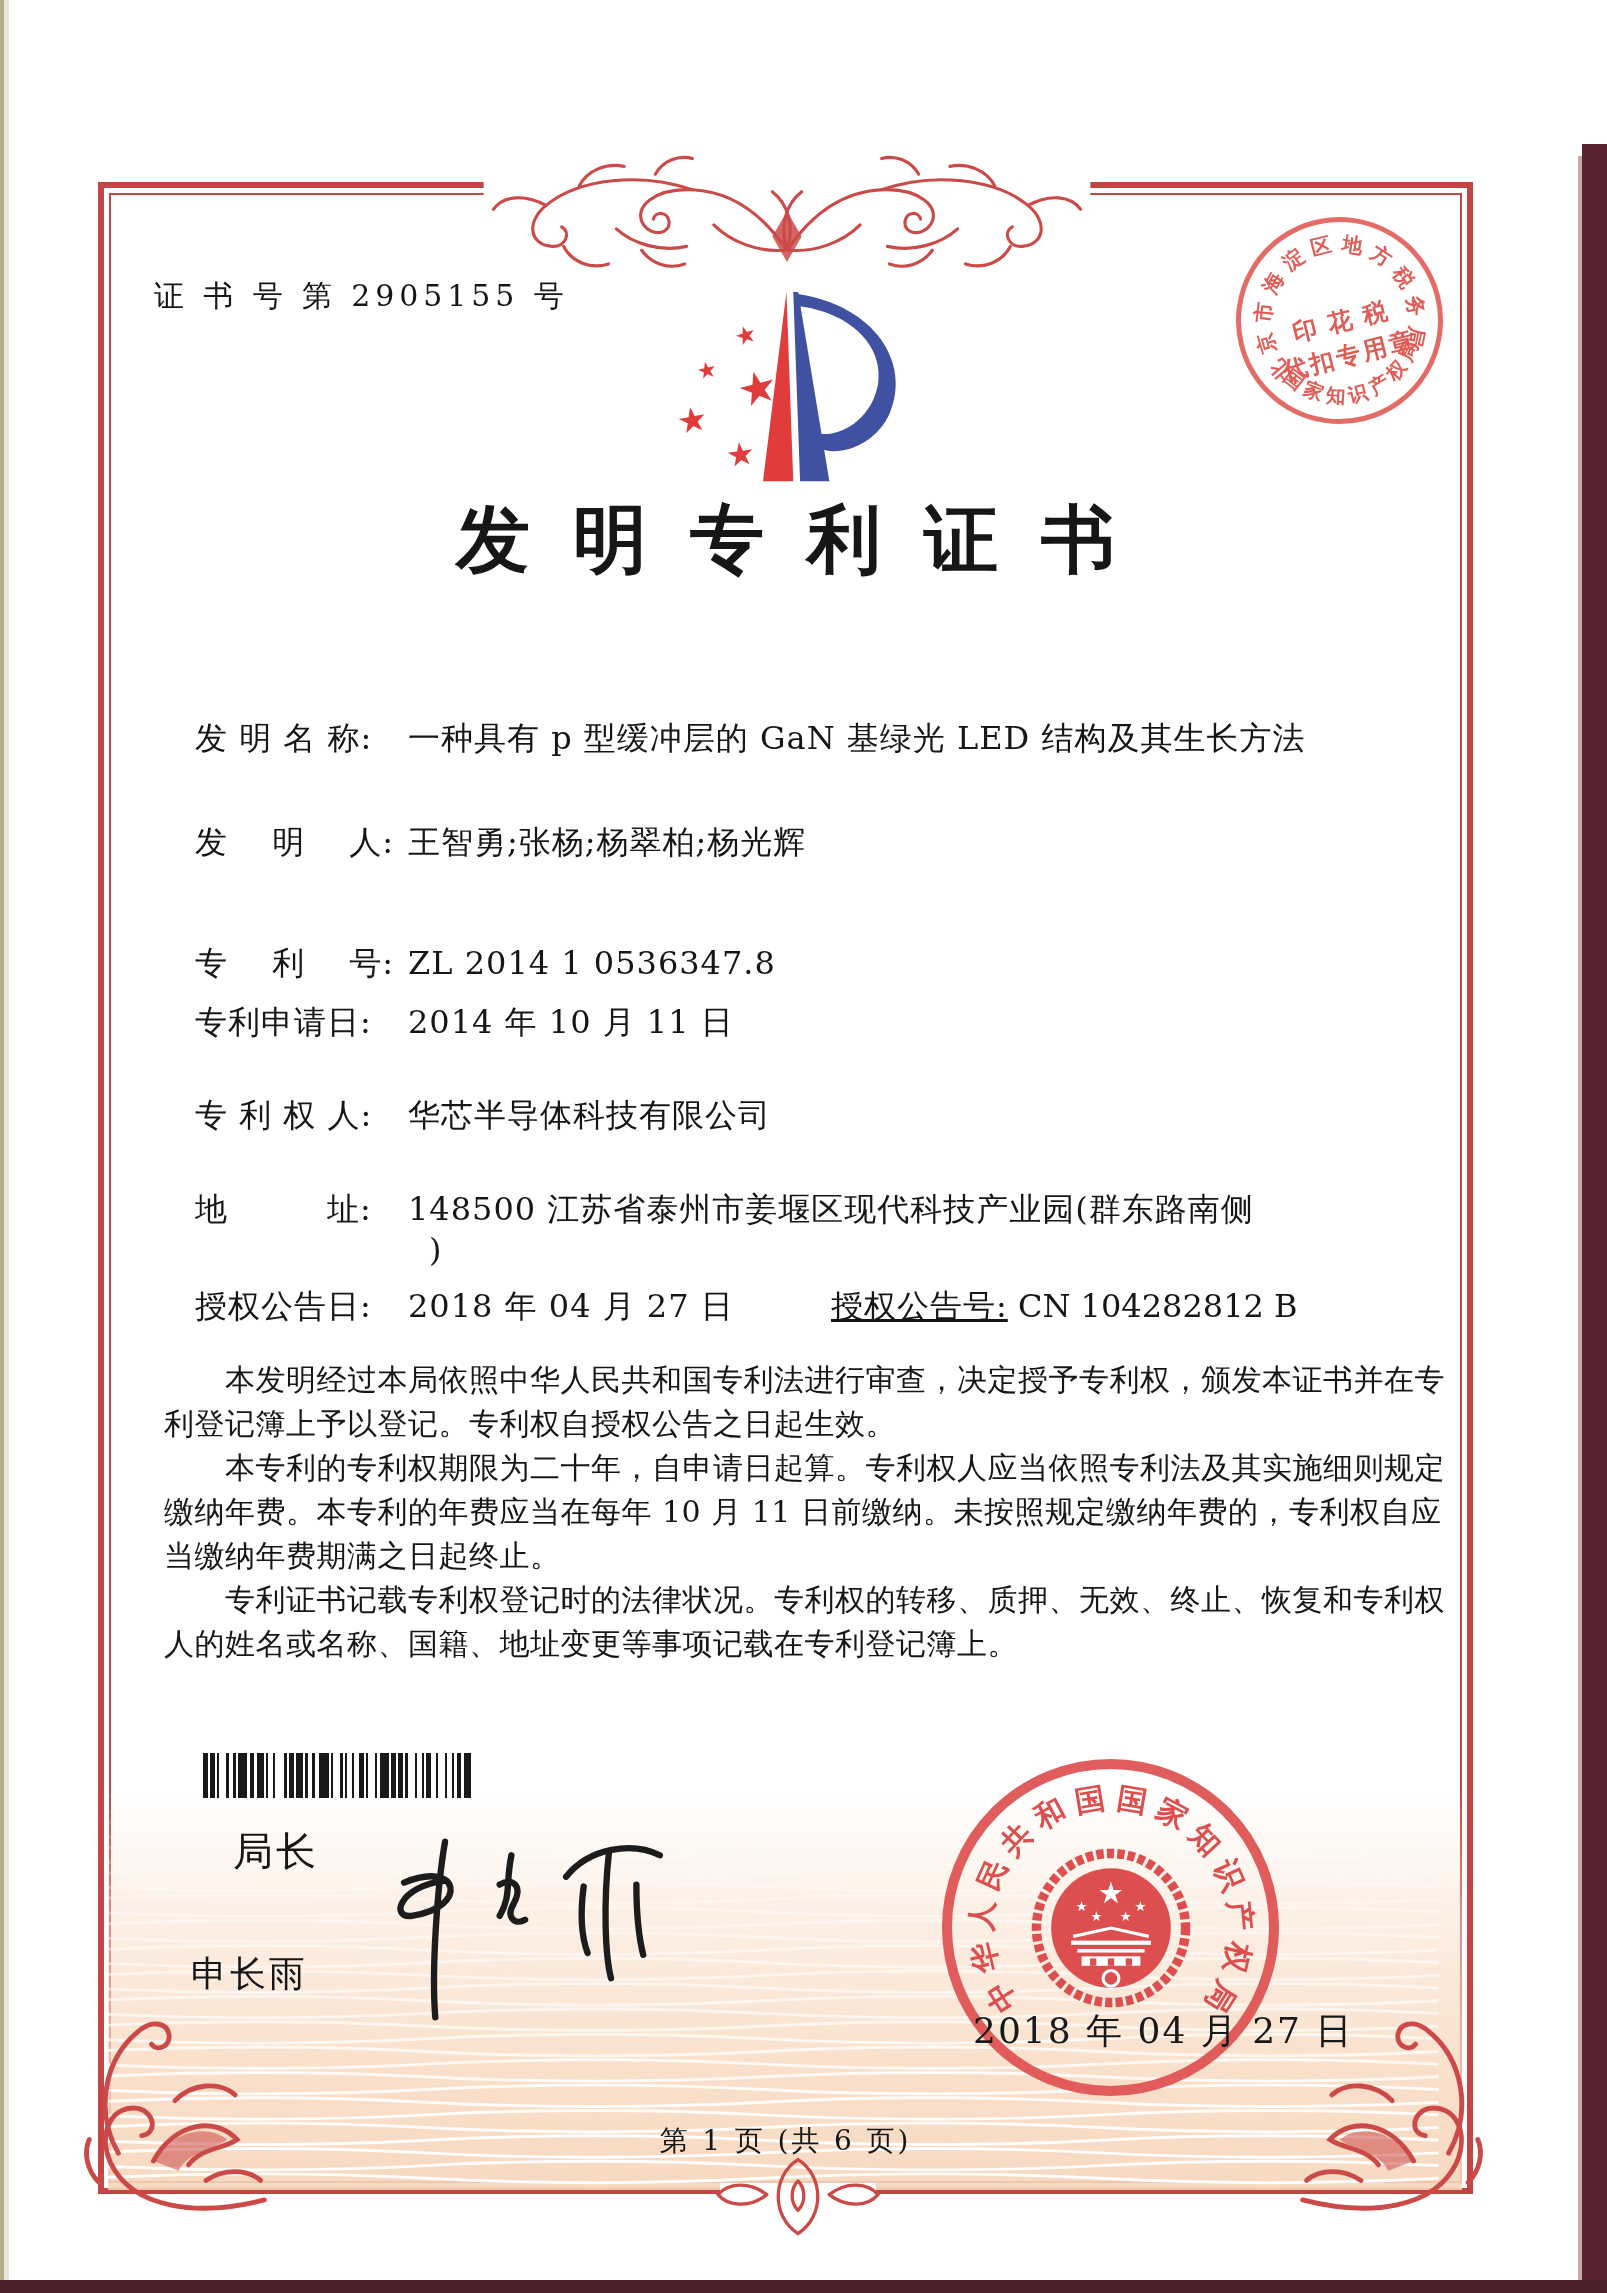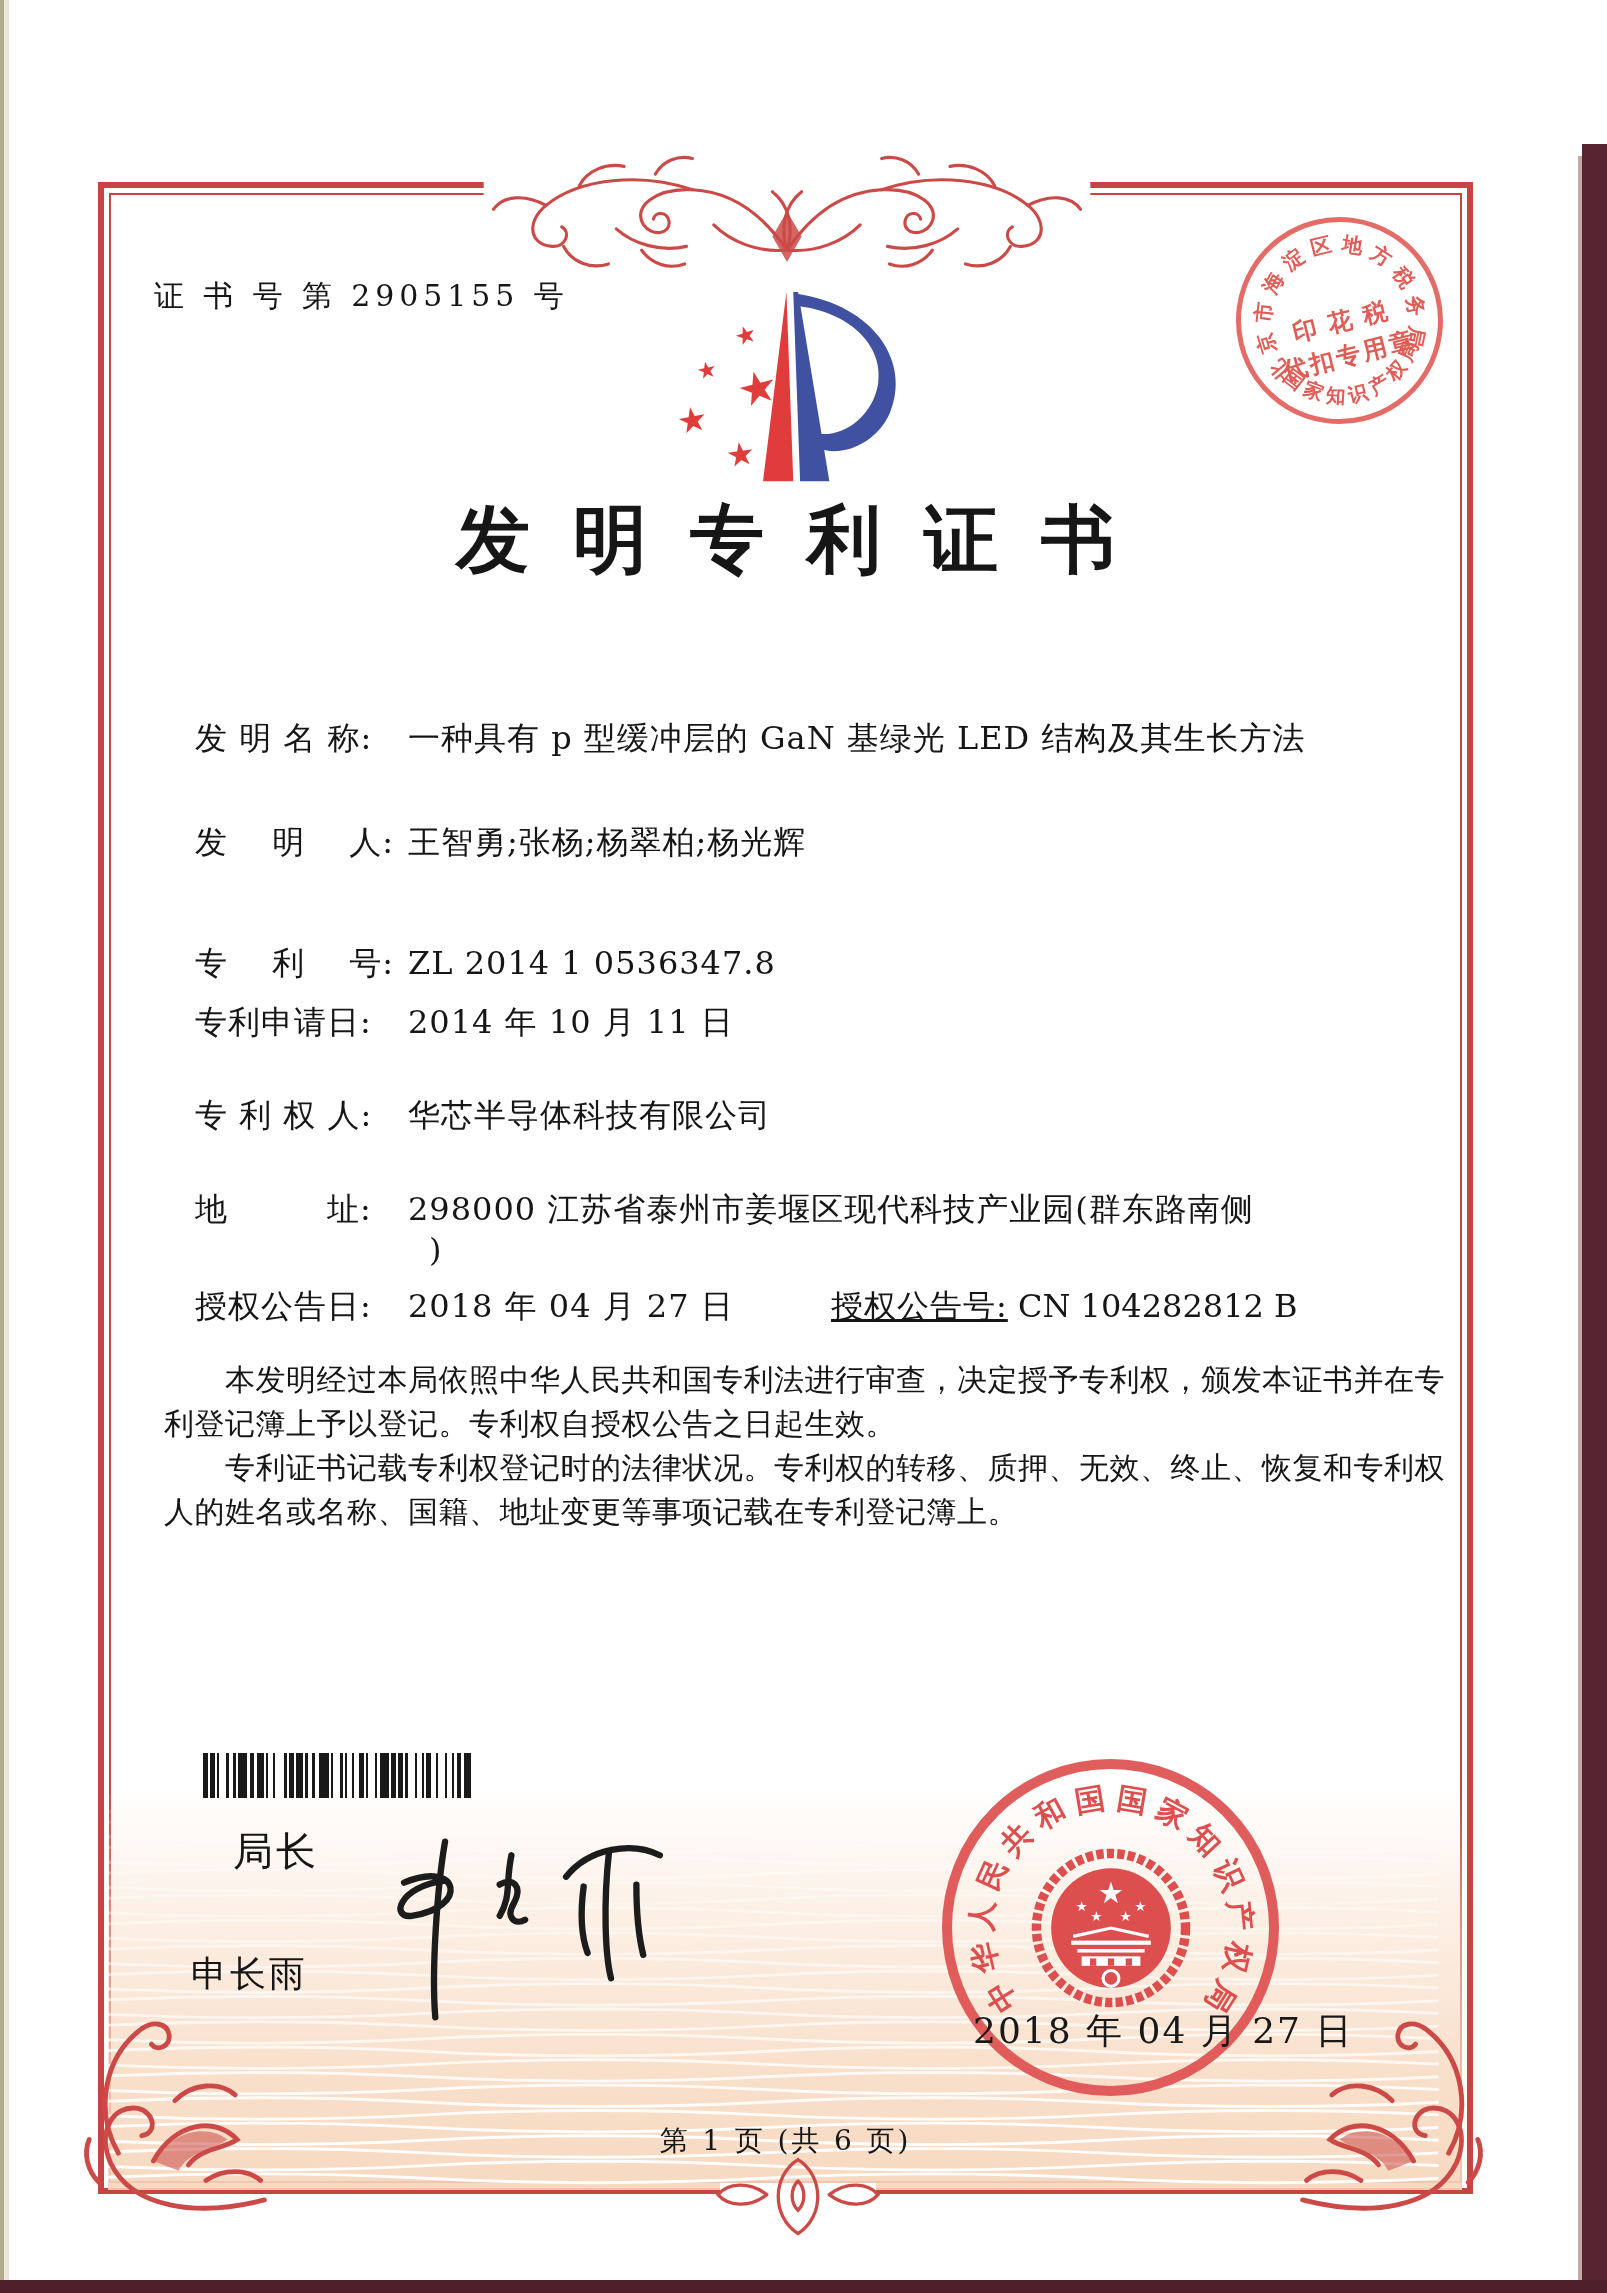--- a/index.html
+++ b/index.html
@@ -184,32 +184,33 @@
 <div class="abs row" style="top:905px;margin-top:37px;">
   <span class="lab">专　 利　 号:</span><span class="val">ZL 2014 1 0536347.8</span>
 </div>
 <div class="abs row" style="top:1001px;">
   <span class="lab">专利申请日:</span><span class="val">2014 年 10 月 11 日</span>
 </div>
 <div class="abs row" style="top:1094px;">
   <span class="lab">专 利 权 人:</span><span class="val">华芯半导体科技有限公司</span>
 </div>
 <div class="abs row" style="top:1188px;">
-  <span class="lab">地　　　址:</span><span class="val">298000  江苏省泰州市姜堰区现代科技产业园(群东路南侧</span>
+  <span class="lab">地　　　址:</span><span class="val">148500  江苏省泰州市姜堰区现代科技产业园(群东路南侧</span>
 </div>
 <div class="abs addr2">)</div>
 <div class="abs row" style="top:1285px;">
   <span class="lab">授权公告日:</span><span class="val">2018 年 04 月 27 日</span>
 </div>
 <div class="abs grant-right">
   <span class="lab">授权公告号:</span> <span class="val">CN 104282812 B</span>
 </div>
 
 <div class="abs paras">
   <p>本发明经过本局依照中华人民共和国专利法进行审查，决定授予专利权，颁发本证书并在专利登记簿上予以登记。专利权自授权公告之日起生效。</p>
+  <p>本专利的专利权期限为二十年，自申请日起算。专利权人应当依照专利法及其实施细则规定缴纳年费。本专利的年费应当在每年 10 月 11 日前缴纳。未按照规定缴纳年费的，专利权自应当缴纳年费期满之日起终止。</p>
   <p>专利证书记载专利权登记时的法律状况。专利权的转移、质押、无效、终止、恢复和专利权人的姓名或名称、国籍、地址变更等事项记载在专利登记簿上。</p>
 </div>
 
 <div class="abs barcode" id="barcode">
     <div style="width: 4.7px; background: rgb(25, 25, 25);"></div>
     <div style="width: 2.3px; background: transparent;"></div>
     <div style="width: 4.7px; background: rgb(25, 25, 25);"></div>
     <div style="width: 2.3px; background: transparent;"></div>
     <div style="width: 2.3px; background: rgb(25, 25, 25);"></div>
     <div style="width: 7px; background: transparent;"></div>

